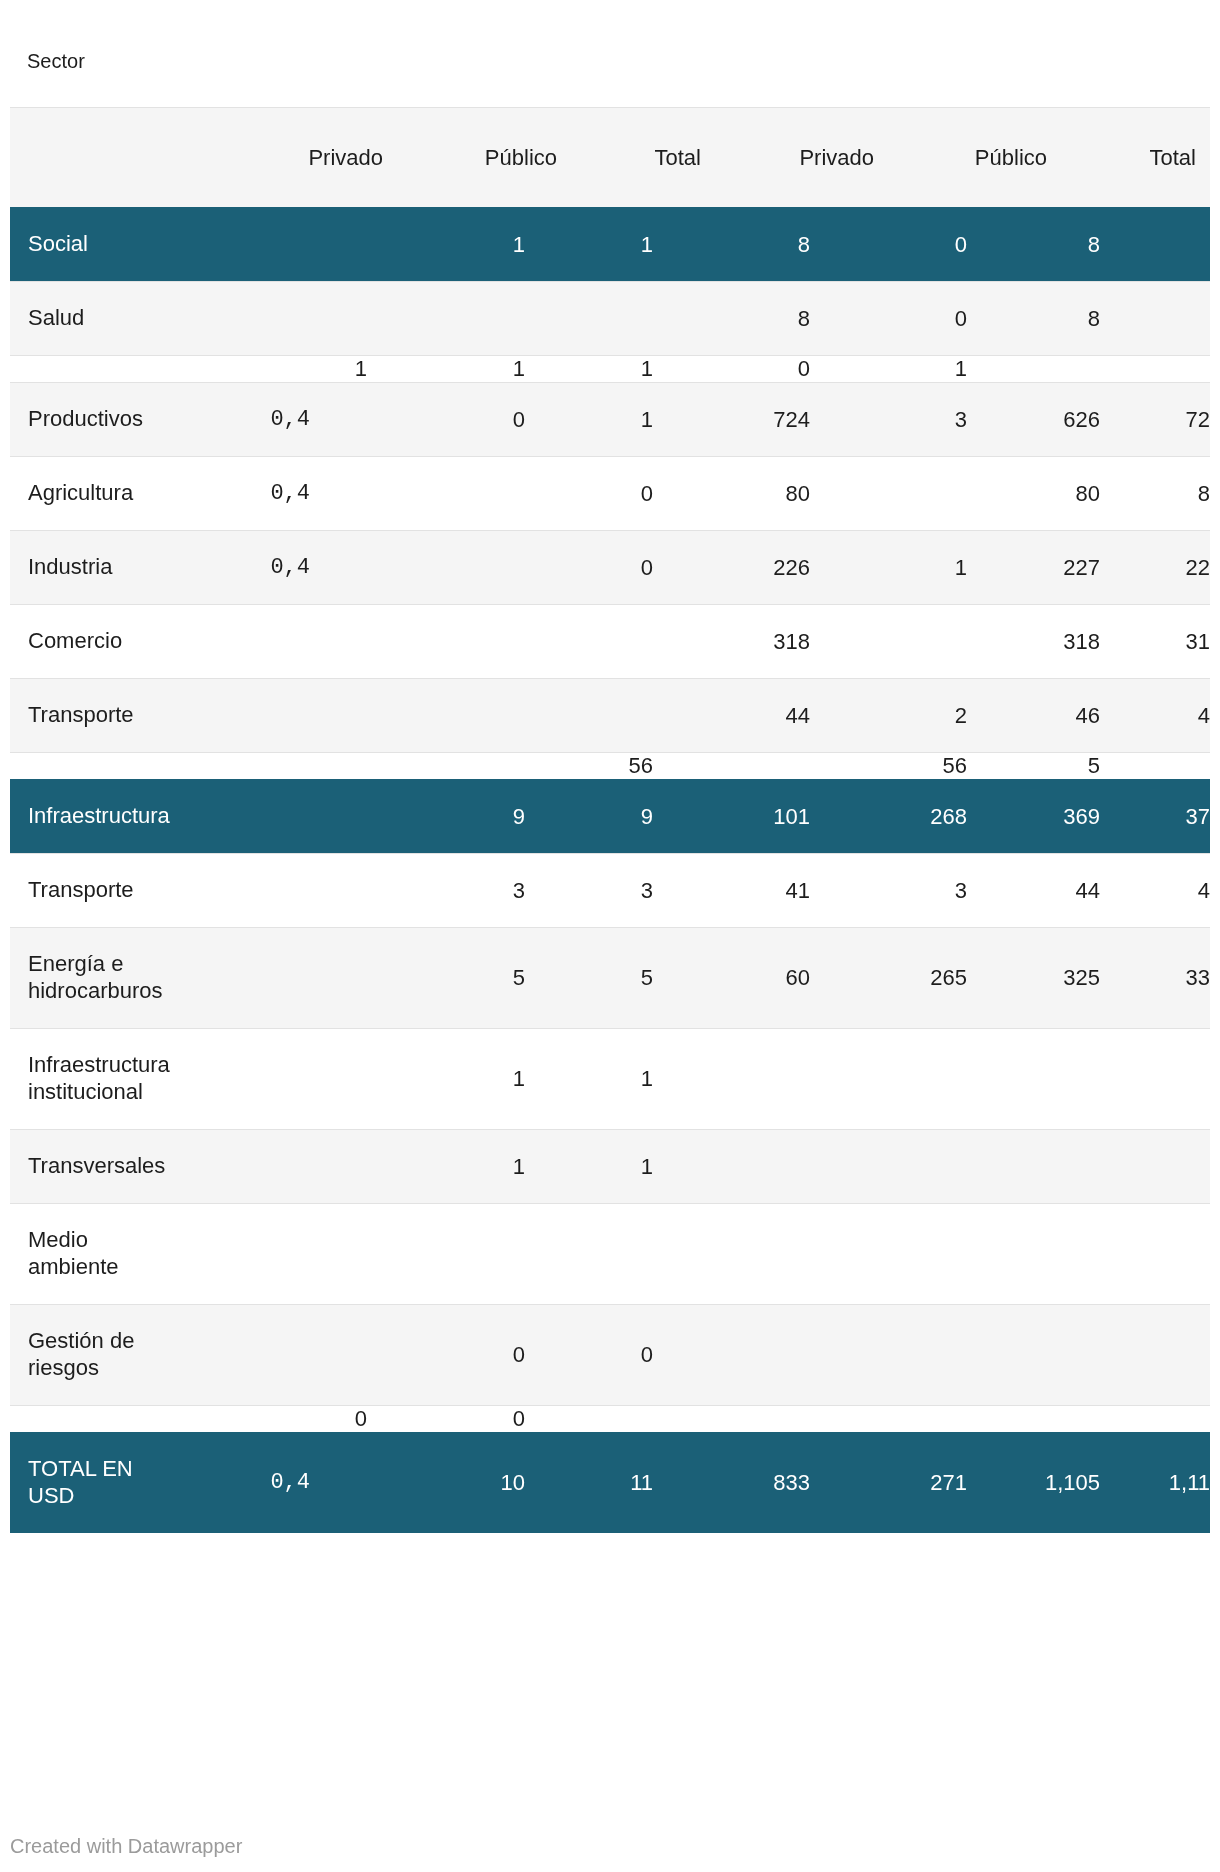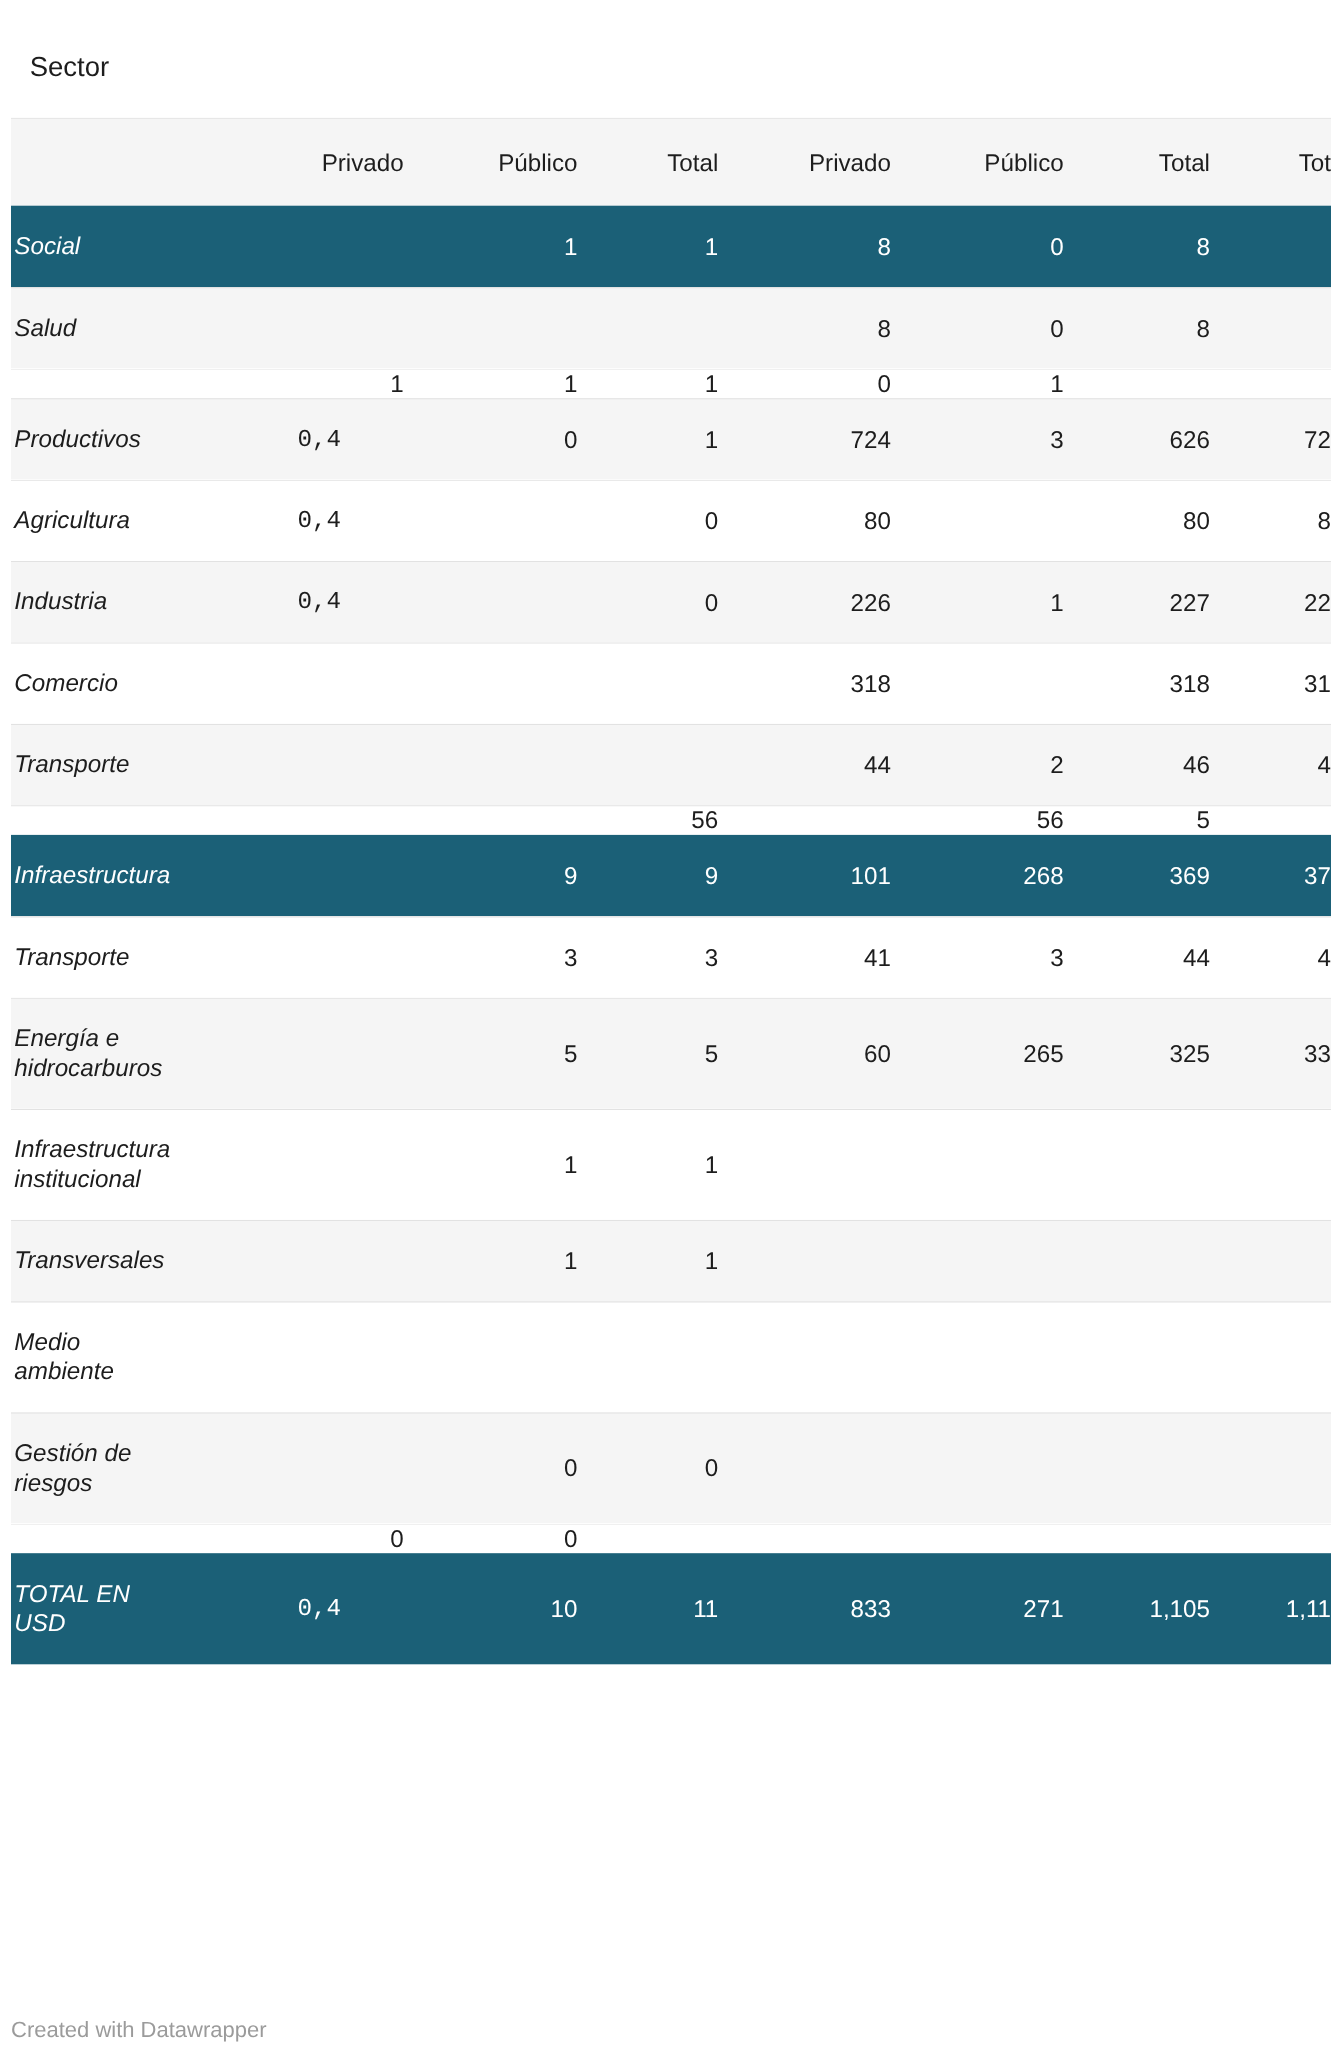--- a/index.html
+++ b/index.html
@@ -15,51 +15,51 @@
   .page{
     position:relative;
     width:1220px;height:1872px;
     background:#ffffff;
     font-family:"Liberation Sans", sans-serif;
     color:var(--text);
     overflow:hidden;
   }
   .title{
     position:absolute;left:27px;top:46px;
-    font-size:25px;line-height:30px;color:var(--text);
+    font-size:20px;line-height:30px;color:var(--text);
   }
   .tablewrap{
     position:absolute;left:10px;top:107px;width:1200px;
   }
   .grid{
     display:grid;
     grid-template-columns:205px 152px 158px 128px 157px 157px 133px 110px;
     align-items:center;
   }
   .thead{
-    height:80px;
+    height:100px;
     background:var(--header-bg);
     box-shadow: inset 0 1px 0 var(--row-border);
+    gap: 16px;
   }
   .hcell{
     font-size:22px;line-height:27px;
     text-align:right;
     overflow:hidden;white-space:nowrap;
   }
   .row{background:#ffffff;}
   .row:nth-child(even){background:var(--stripe);}
   .row.hl{background:var(--highlight);color:var(--text-on-highlight);}
   .row + .row:not(.hl){box-shadow: inset 0 1px 0 var(--row-border);}
   .cell{
     font-size:22px;line-height:27px;
   }
   .label{
-    padding:23px 10px 24px 3px;
+    padding:23px 10px 24px 18px;
     white-space:pre-line;
-    font-style:italic;
   }
   .num{
     text-align:right;
     overflow:hidden;white-space:nowrap;
   }
   .num.c1{padding-right:57px;font-family:Liberation Mono, monospace;}
   .footer{
     position:absolute;left:10px;top:1833px;
     font-size:20px;line-height:26px;
     color:var(--footer-text);

